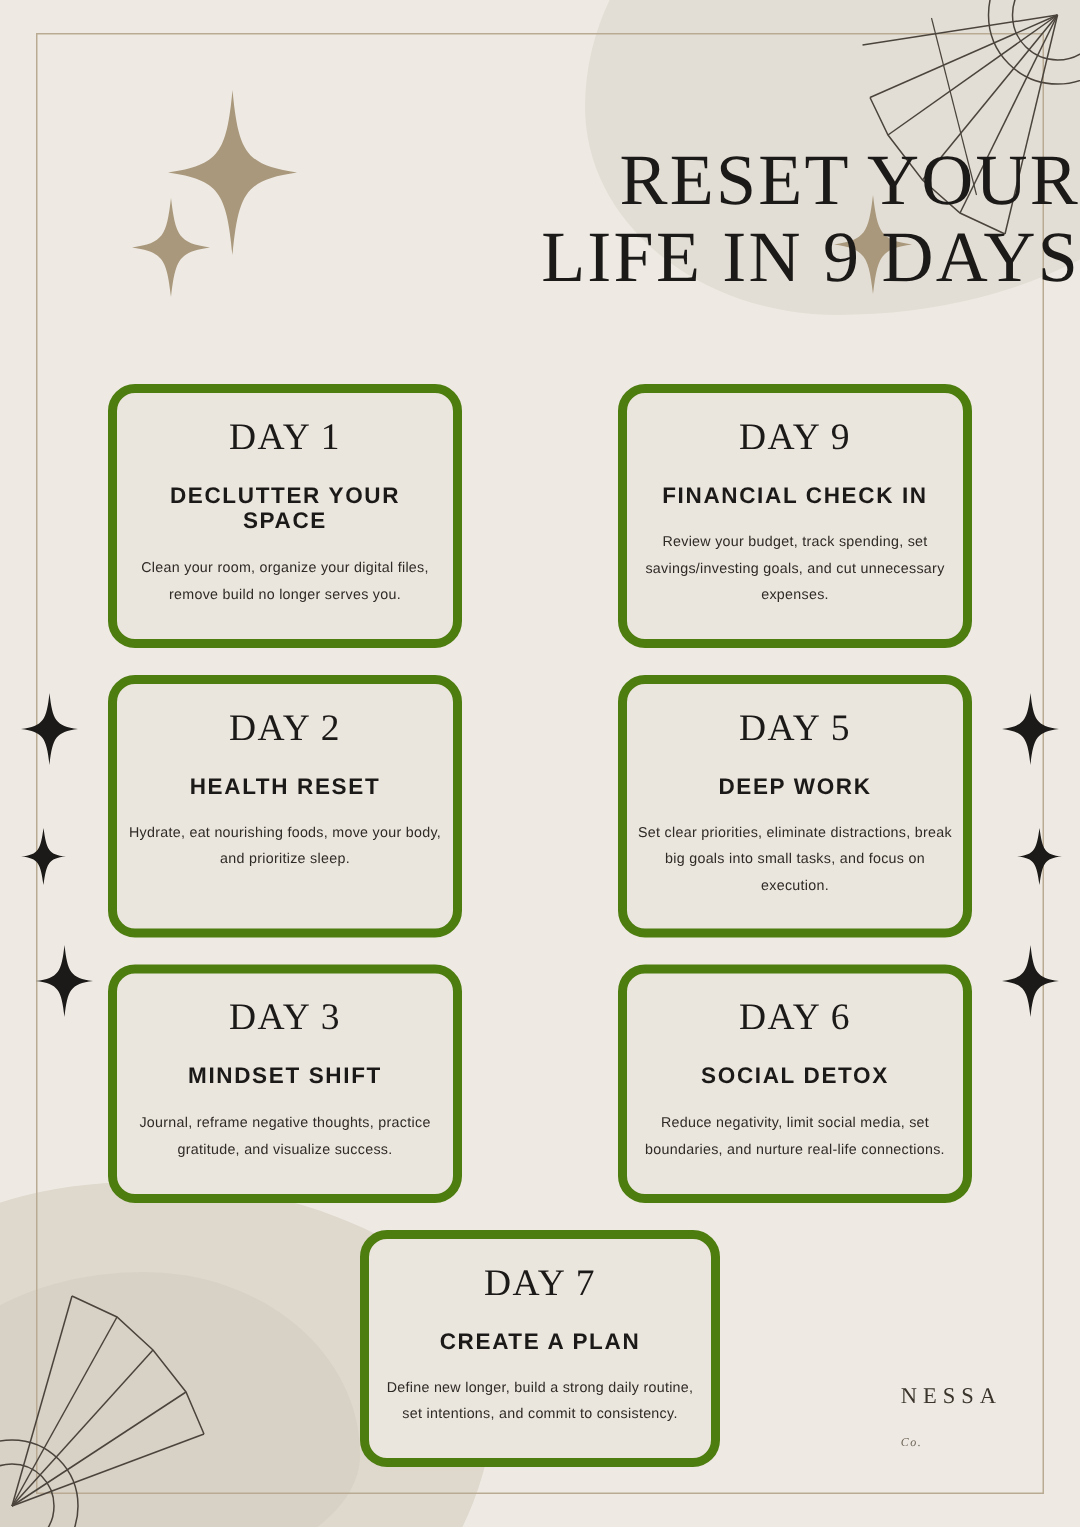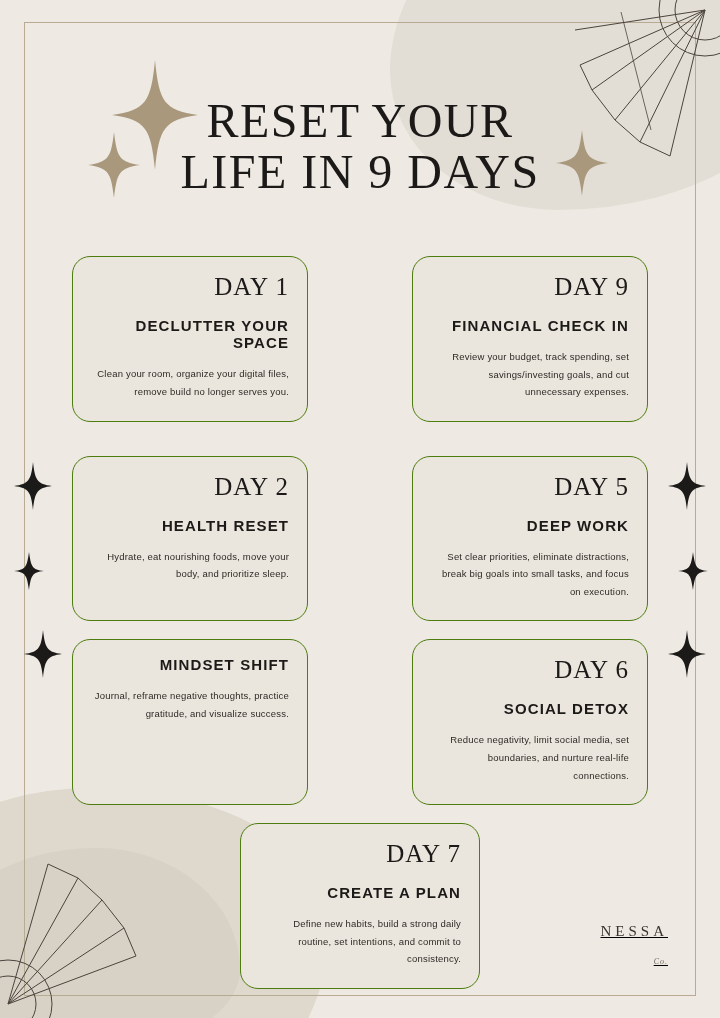--- a/index.html
+++ b/index.html
@@ -81,21 +81,21 @@
     z-index: 3;
     width: 720px;
     height: 1018px;
     box-sizing: border-box;
   }
   .title-wrap {
     position: absolute;
     top: 96px;
     left: 0;
     width: 720px;
-    text-align: center;
+    text-align: right;
   }
   .title-line {
     font-family: "Liberation Serif", serif;
     font-size: 48px;
     letter-spacing: 1.5px;
     color: #1c1a18;
     line-height: 1.06;
     font-weight: 400;
   }
 
@@ -107,28 +107,28 @@
     width: 576px;
   }
   .row {
     display: flex;
     justify-content: space-between;
     margin-bottom: 18px;
   }
   .card {
     width: 236px;
     box-sizing: border-box;
-    border: 1px solid #4d7c0f;
+    border: 6px solid #4d7c0f;
     border-radius: 18px;
     background: #eae5dd;
-    padding: 16px 18px 20px;
-    text-align: right;
+    padding: 16px 6px 20px;
+    text-align: center;
   }
   .card.tall-1 { min-height: 160px; }
-  .card.tall-2 { min-height: 158px; margin-top: 16px; }
+  .card.tall-2 { min-height: 158px; }
   .card.tall-3 { min-height: 154px; }
   .card-day {
     font-family: "Liberation Serif", serif;
     font-size: 25px;
     letter-spacing: 1px;
     color: #1c1a18;
     margin-bottom: 16px;
   }
   .card-sub {
     font-size: 15px;
@@ -152,22 +152,21 @@
   .card-7 {
     width: 240px;
     min-height: 152px;
   }
 
   
   .brand {
     position: absolute;
     right: 52px;
     bottom: 52px;
-    text-align: right;
-    text-decoration: underline;
+    text-align: left;
   }
   .brand-name {
     font-family: "Liberation Serif", serif;
     font-size: 15px;
     letter-spacing: 4px;
     color: #3a342c;
   }
   .brand-sub {
     font-family: "Liberation Serif", serif;
     font-size: 8px;
@@ -278,35 +277,36 @@
       </div>
       <div class="card tall-2">
         <div class="card-day">DAY 5</div>
         <div class="card-sub">DEEP WORK</div>
         <div class="card-body">Set clear priorities, eliminate distractions, break big goals into small tasks, and focus on execution.</div>
       </div>
     </div>
 
     <div class="row">
       <div class="card tall-3">
+        <div class="card-day">DAY 3</div>
         <div class="card-sub">MINDSET SHIFT</div>
         <div class="card-body">Journal, reframe negative thoughts, practice gratitude, and visualize success.</div>
       </div>
       <div class="card tall-3">
         <div class="card-day">DAY 6</div>
         <div class="card-sub">SOCIAL DETOX</div>
         <div class="card-body">Reduce negativity, limit social media, set boundaries, and nurture real-life connections.</div>
       </div>
     </div>
 
     <div class="row-last">
       <div class="card card-7">
         <div class="card-day">DAY 7</div>
         <div class="card-sub">CREATE A PLAN</div>
-        <div class="card-body">Define new habits, build a strong daily routine, set intentions, and commit to consistency.</div>
+        <div class="card-body">Define new longer, build a strong daily routine, set intentions, and commit to consistency.</div>
       </div>
     </div>
 
   </div>
 
   <div class="brand">
     <div class="brand-name">NESSA</div>
     <div class="brand-sub">Co.</div>
   </div>
 

